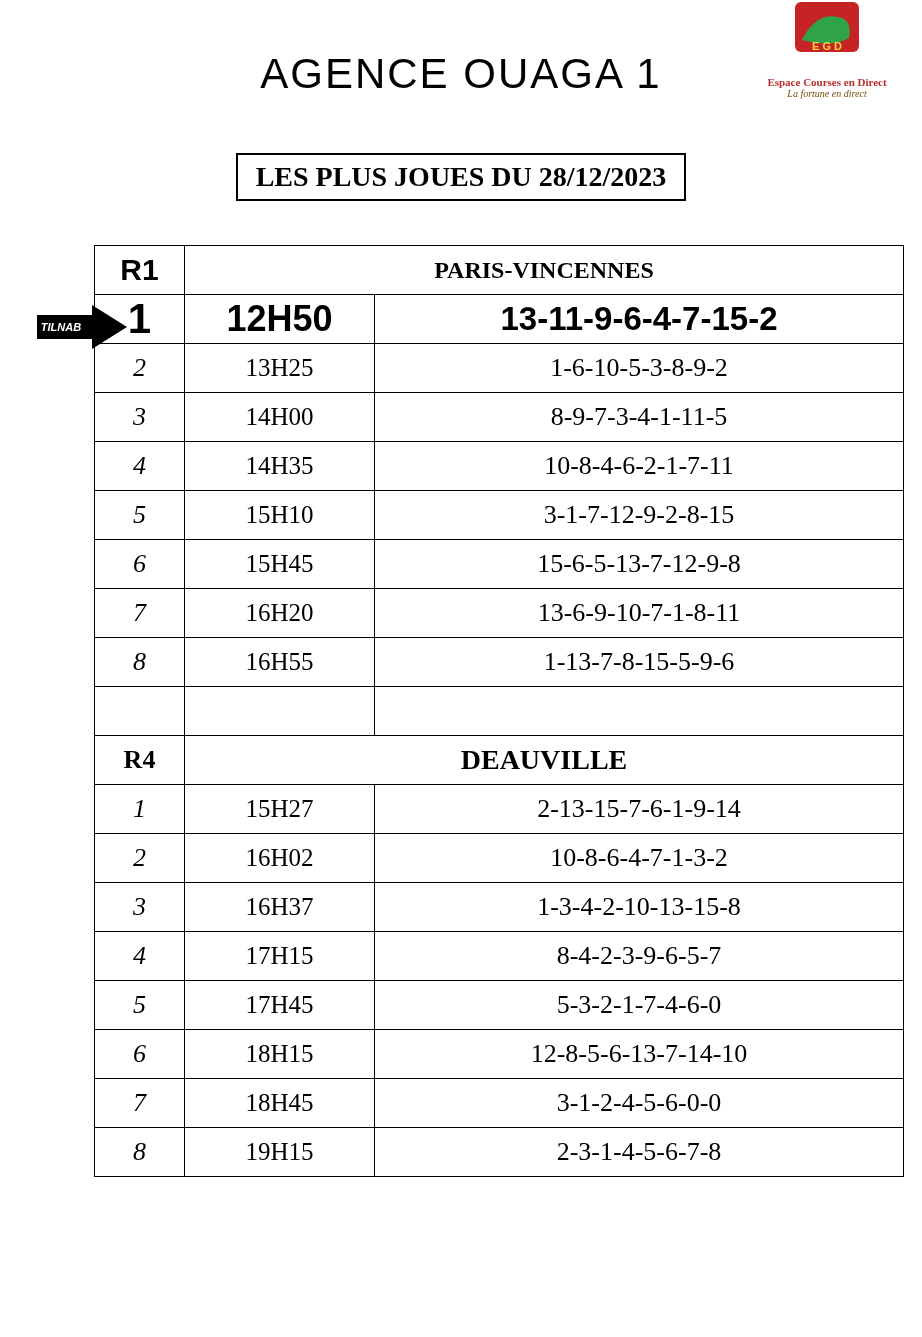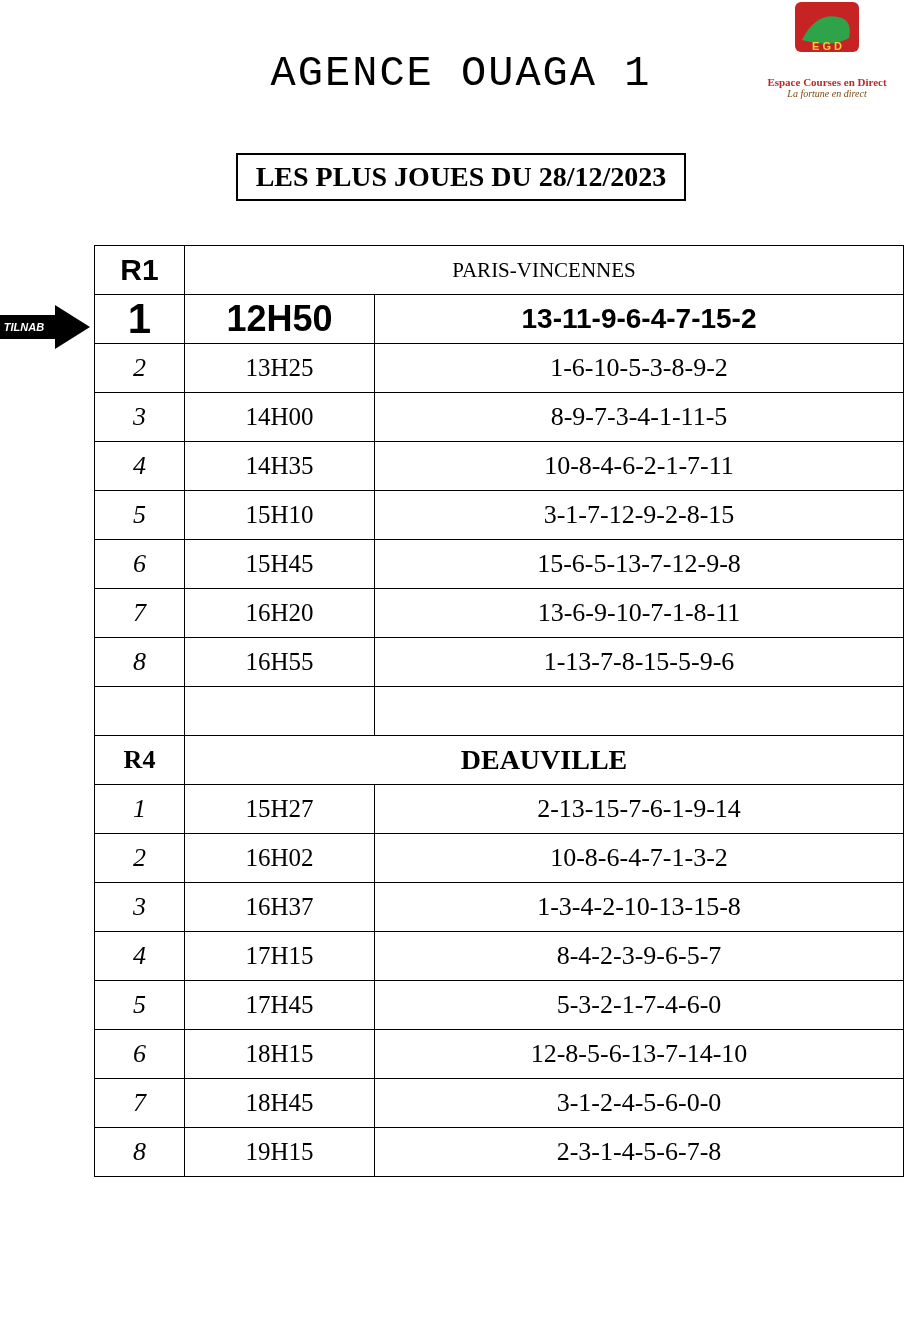--- a/index.html
+++ b/index.html
@@ -37,21 +37,21 @@
   .egd-tag {
     font-size: 10px;
     font-style: italic;
     color: #7d4a0e;
   }
   .page-title {
     text-align: center;
     font-size: 42px;
     letter-spacing: 2px;
     margin-top: 40px;
-    font-family: Liberation Mono, monospace;
+    font-family: Liberation Sans, sans-serif;
   }
   .subtitle-wrap {
     text-align: center;
     margin-top: 55px;
   }
   .subtitle-box {
     display: inline-block;
     border: 2px solid #000;
     padding: 6px 18px;
     font-size: 28px;
@@ -62,20 +62,21 @@
     position: relative;
     margin: 40px 0 0 94px;
     width: 810px;
   }
   .arrow {
     position: absolute;
     left: -94px;
     top: 60px;
     width: 90px;
     height: 44px;
+    padding-left: 37px;
   }
   table.grid {
     border-collapse: collapse;
     width: 100%;
     margin-top: 44px;
   }
   table.grid th, table.grid td {
     border: 1.5px solid #000;
     text-align: center;
     vertical-align: middle;
@@ -85,40 +86,40 @@
   .col-num  { width: 90px; }
   .col-time { width: 190px; }
   .col-pick { }
   .hdr-code {
     font-family: Arial, Helvetica, sans-serif;
     font-weight: 900;
     font-size: 30px;
   }
   .hdr-venue {
     font-family: Georgia, 'Times New Roman', serif;
-    font-weight: normal;
-    font-size: 21px;
+    font-weight: bold;
+    font-size: 24px;
   }
   .row-main td {
     height: 58px;
   }
   .row-main .c-num {
     font-family: Arial, Helvetica, sans-serif;
     font-weight: 900;
     font-size: 42px;
   }
   .row-main .c-time {
     font-family: Arial, Helvetica, sans-serif;
     font-weight: 900;
     font-size: 36px;
   }
   .row-main .c-pick {
     font-family: Arial, Helvetica, sans-serif;
     font-weight: 900;
-    font-size: 28px;
+    font-size: 33px;
     border-radius: 12px;
   }
   .row-body .c-num {
     font-family: Georgia, 'Times New Roman', serif;
     font-style: italic;
     font-size: 26px;
   }
   .row-body .c-time {
     font-family: Georgia, 'Times New Roman', serif;
     font-size: 25px;

